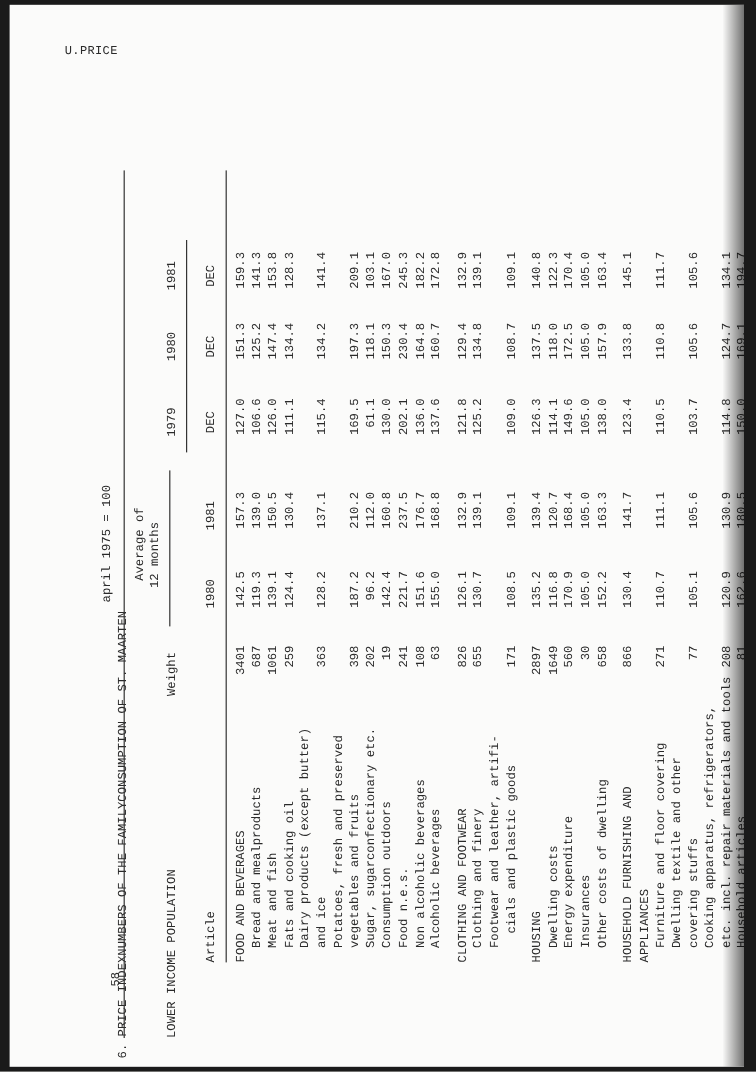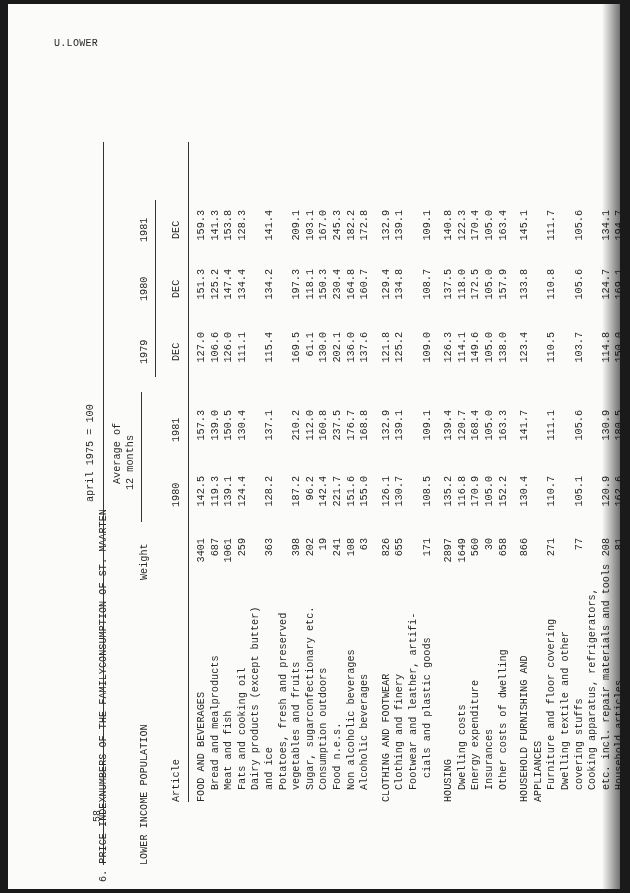--- a/index.html
+++ b/index.html
@@ -21,21 +21,21 @@
   .hdr { position:absolute; white-space:pre; }
   .row { position:absolute; left:0; width:740px; height:13.6px; white-space:pre; }
   .row span { position:absolute; top:0; }
   .c-art { left:0; }
   .num { text-align:right; width:44px; }
 </style>
 </head>
 <body>
 
 <div class="page">
-  <div class="header-tag">U.LOWER</div>
+  <div class="header-tag">U.PRICE</div>
 
   <div class="rot" id="rot">
     <div class="title">
       <span class="l1">6. PRICE INDEXNUMBERS OF THE FAMILYCONSUMPTION OF ST. MAARTEN</span>
       <span class="l2">LOWER INCOME POPULATION</span>
     </div>
     <div class="subtitle">april 1975 = 100</div>
 
     <div class="rule" style="left:17px;top:33px;width:723px;height:1.2px;"></div>
 

